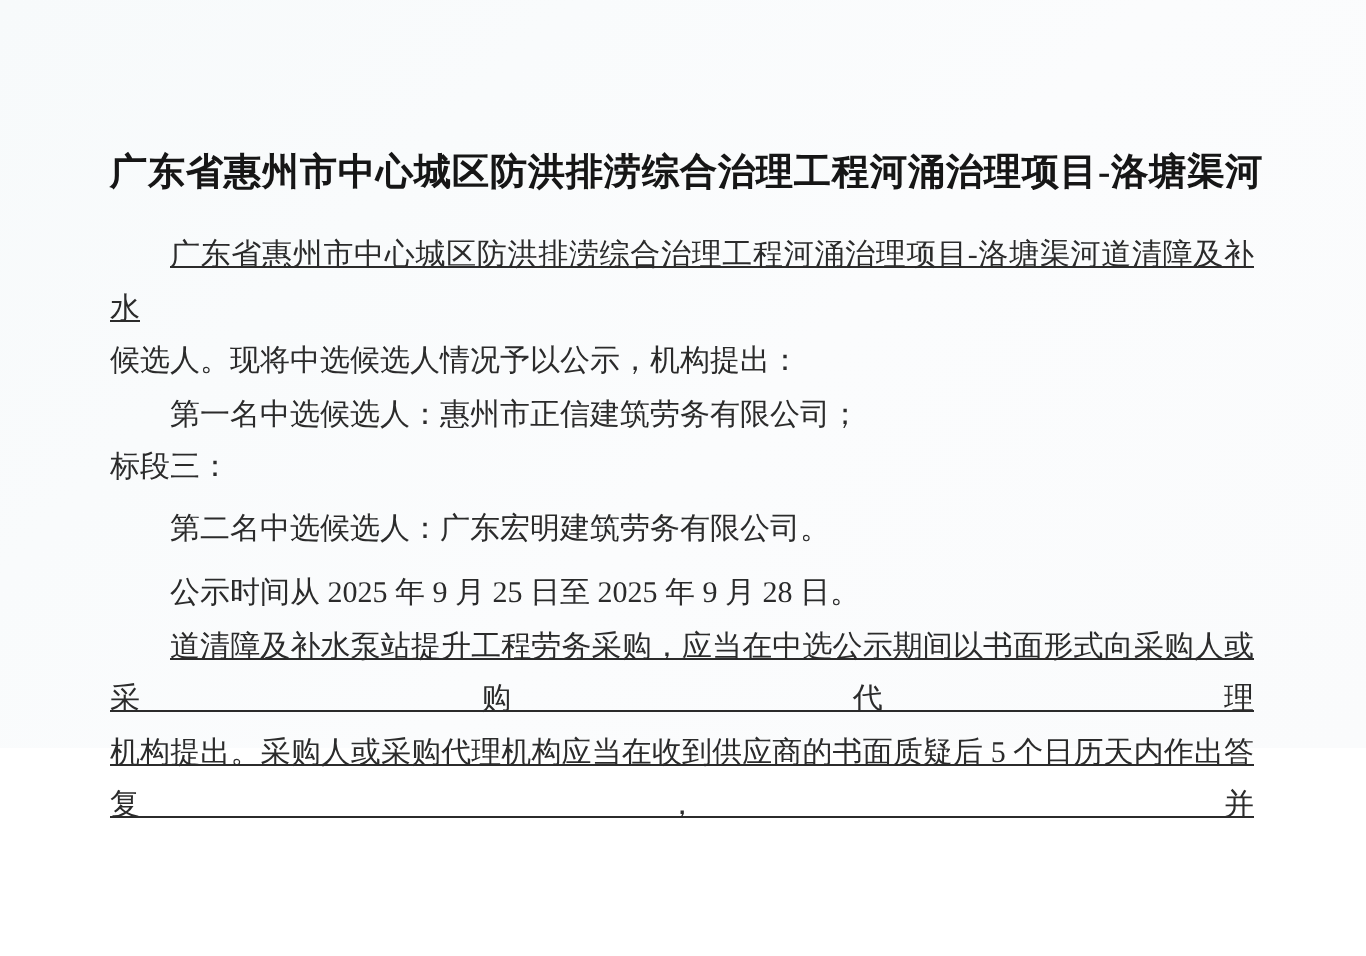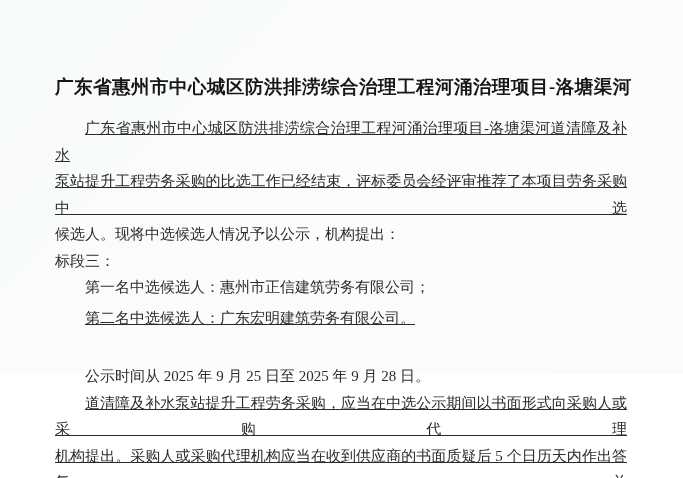--- a/index.html
+++ b/index.html
@@ -45,44 +45,42 @@
     white-space: normal;
     text-align: justify;
     text-align-last: justify;
     text-decoration: underline;
   }
   .line.indent {
     text-indent: 30px;
   }
   .line.gap-small {
     margin-top: 4px;
-    text-decoration: underline;
   }
   .line.gap-large {
-    margin-top: 32px;
+    margin-top: 6px;
   }
 </style>
 </head>
 <body>
 
 <div class="page">
 
   <div class="title-block">
     <div class="title-line">广东省惠州市中心城区防洪排涝综合治理工程河涌治理项目-洛塘渠河</div>
   </div>
 
   <div class="body-block">
 
     <div class="line fill indent">广东省惠州市中心城区防洪排涝综合治理工程河涌治理项目-洛塘渠河道清障及补水</div>
-    <div class="line fill">泵站提升工程劳务采购的比选工作已经结束，评标委员会经评审推荐了本项目劳务采购中选</div>
     <div class="line">候选人。现将中选候选人情况予以公示，机构提出：</div>
 
+    <div class="line indent">第一名中选候选人：惠州市正信建筑劳务有限公司；</div>
+
     <div class="line">标段三：</div>
-
-    <div class="line indent">第一名中选候选人：惠州市正信建筑劳务有限公司；</div>
     <div class="line indent gap-small">第二名中选候选人：广东宏明建筑劳务有限公司。</div>
 
     <div class="line indent gap-large">公示时间从 2025 年 9 月 25 日至 2025 年 9 月 28 日。</div>
 
     <div class="line fill indent">道清障及补水泵站提升工程劳务采购，应当在中选公示期间以书面形式向采购人或采购代理</div>
     <div class="line fill">机构提出。采购人或采购代理机构应当在收到供应商的书面质疑后 5 个日历天内作出答复，并</div>
 
   </div>
 </div>
 

